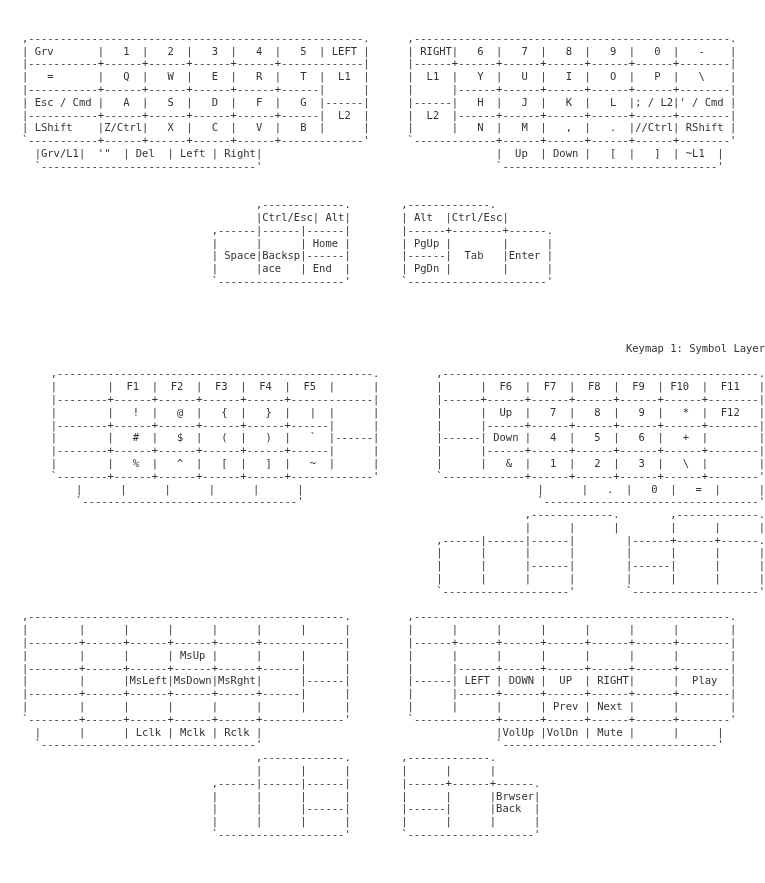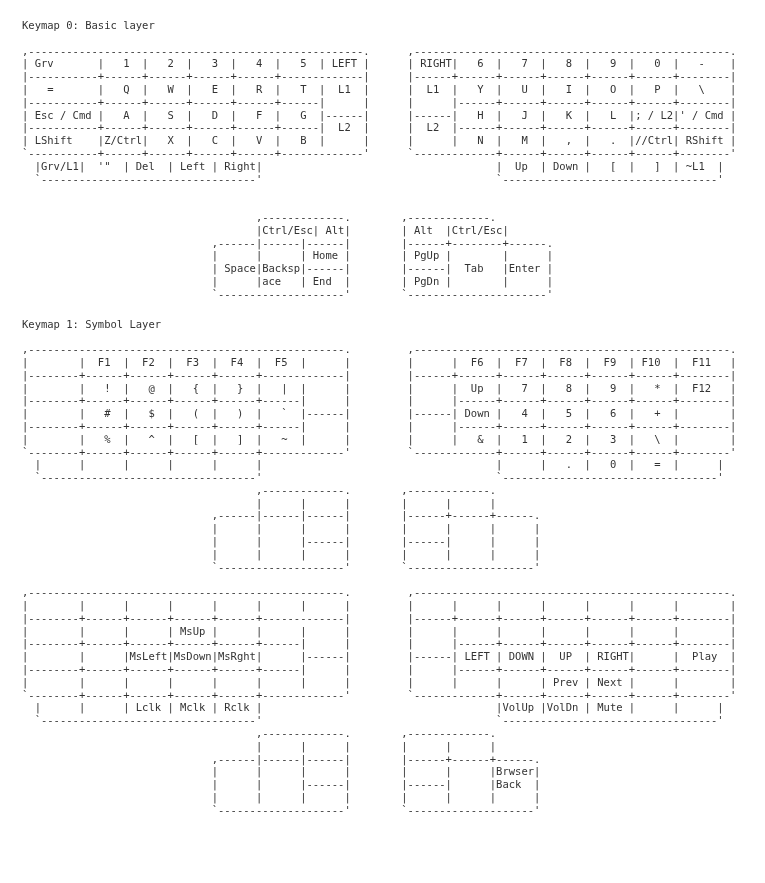--- a/index.html
+++ b/index.html
@@ -18,30 +18,29 @@
   pre.art{
     font-family:"DejaVu Sans Mono",monospace;
     font-size:10.5px;line-height:12.8px;
     color:#333333;
     margin:12.8px 0 0 0;padding:0;
     white-space:pre;
     letter-spacing:0;
     font-variant-ligatures:none;
   }
   section{margin:0;padding:0;}
-  #section-keymap-1{margin-top:17px;}
+  #section-keymap-1{margin-top:54px;text-align:right;}
   #section-keymap-2{margin-top:12.8px;}
 </style>
 </head>
 <body>
 
 <div class="page">
 
   <section id="section-keymap-0">
-    <div class="kmtitle">Keymap 0: Basic layer</div>
     <pre class="art">,-----------------------------------------------------.      ,--------------------------------------------------.
 | Grv       |   1  |   2  |   3  |   4  |   5  | LEFT |      | RIGHT|   6  |   7  |   8  |   9  |   0  |   -    |
 |-----------+------+------+------+------+-------------|      |------+------+------+------+------+------+--------|
 |   =       |   Q  |   W  |   E  |   R  |   T  |  L1  |      |  L1  |   Y  |   U  |   I  |   O  |   P  |   \    |
 |-----------+------+------+------+------+------|      |      |      |------+------+------+------+------+--------|
 | Esc / Cmd |   A  |   S  |   D  |   F  |   G  |------|      |------|   H  |   J  |   K  |   L  |; / L2|' / Cmd |
 |-----------+------+------+------+------+------|  L2  |      |  L2  |------+------+------+------+------+--------|
 | LShift    |Z/Ctrl|   X  |   C  |   V  |   B  |      |      |      |   N  |   M  |   ,  |   .  |//Ctrl| RShift |
 `-----------+------+------+------+------+-------------'      `-------------+------+------+------+------+--------'
   |Grv/L1|  '"  | Del  | Left | Right|                                     |  Up  | Down |   [  |   ]  | ~L1  |

